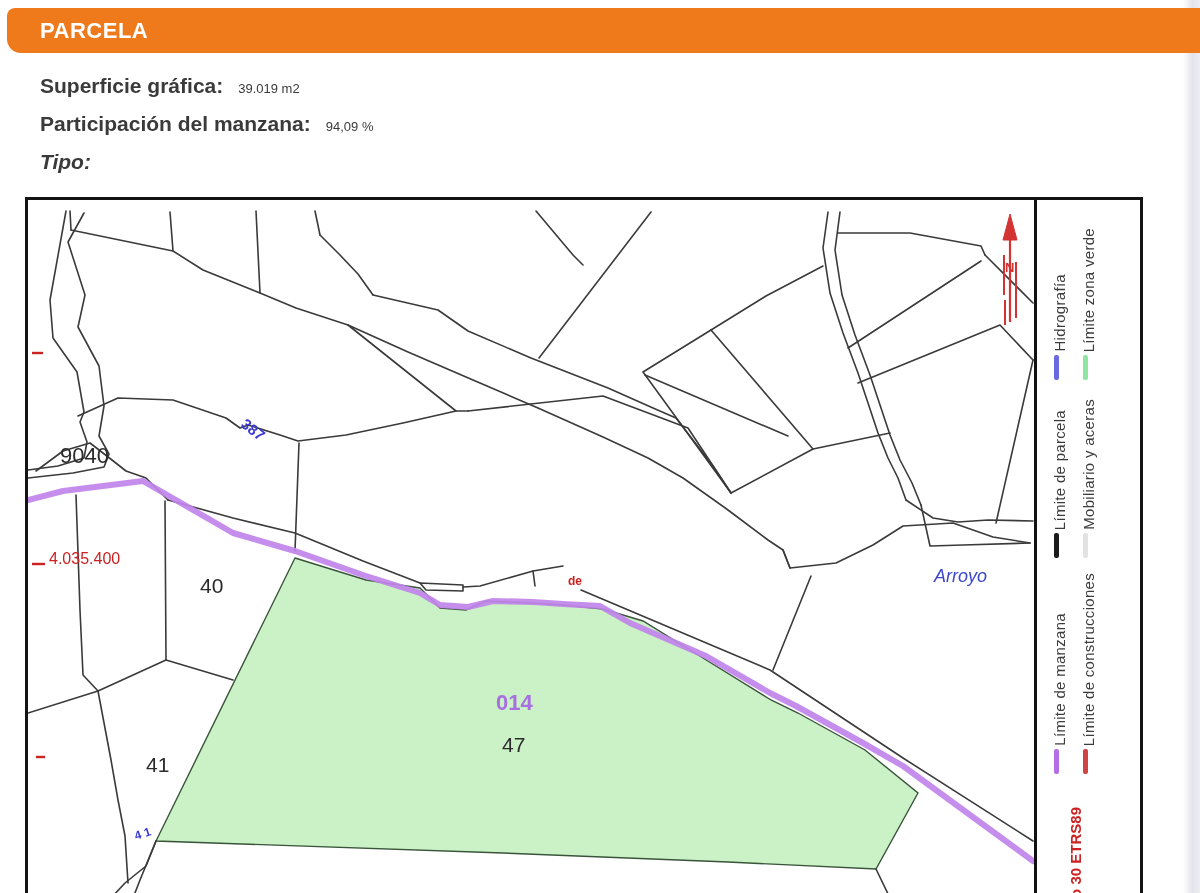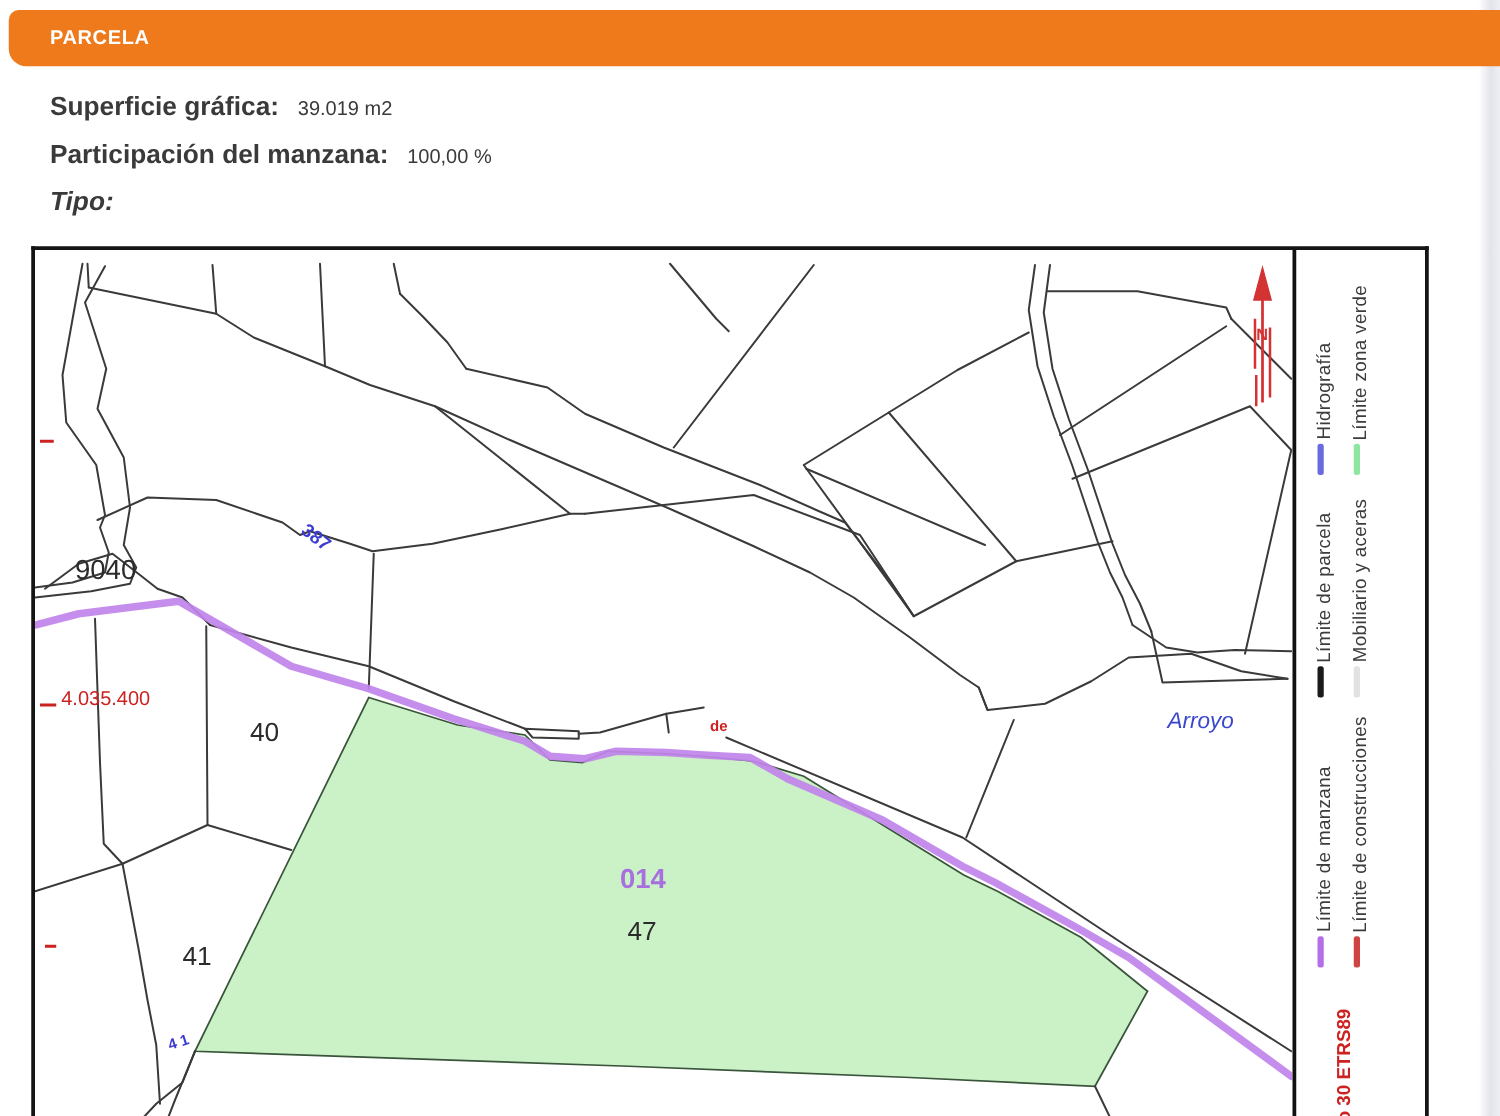--- a/index.html
+++ b/index.html
@@ -7,24 +7,24 @@
     width:1200px;height:893px;overflow:hidden;position:relative;
     background:#ffffff;
     font-family:"Liberation Sans", sans-serif;
   }
   .scan-band{position:absolute;right:0;top:0;width:17px;height:893px;
     background:linear-gradient(to right,#ffffff,#e3e3ec 55%,#eeeef4);}
   
   .orange-bar{position:absolute;left:7px;top:8px;width:1193px;height:45px;
     background:#ee7a1c;border-radius:8px 0 0 14px;}
   .orange-bar .title{position:absolute;left:33px;top:0;line-height:45px;
-    color:#ffffff;font-size:16px;font-weight:bold;letter-spacing:.5px;}
+    color:#ffffff;font-size:22px;font-weight:bold;letter-spacing:.5px;}
   .info{position:absolute;left:40px;color:#3a3a3a;white-space:nowrap;}
   .info .lab{font-size:21px;font-weight:bold;margin-right:15px;text-align:center;}
-  .info .val{font-size:16px;}
+  .info .val{font-size:13px;}
   #row1{top:74px;} #row2{top:112px;} #row3{top:150px;font-style:italic;}
   
   .figure{position:absolute;left:25px;top:197px;width:1112px;height:700px;
     border:3px solid #141414;border-bottom:none;background:#ffffff;}
   .map-svg{position:absolute;left:0;top:0;}
   .legend-strip{position:absolute;left:1006px;top:0;width:103px;height:700px;
     border-left:3px solid #111;background:#ffffff;}
   .leg-item{position:absolute;display:flex;align-items:flex-end;top:0;}
   .leg-item span{
     writing-mode:vertical-rl;transform:rotate(180deg);
@@ -41,21 +41,21 @@
 <div class="scan-band"></div>
 
 <div class="orange-bar">
   <div class="title">PARCELA</div>
 </div>
 
 <div class="info" id="row1">
   <span class="lab">Superficie gráfica:</span><span class="val">39.019 m2</span>
 </div>
 <div class="info" id="row2">
-  <span class="lab">Participación del manzana:</span><span class="val">100,00 %</span>
+  <span class="lab">Participación del manzana:</span><span class="val">94,09 %</span>
 </div>
 <div class="info" id="row3">
   <span class="lab">Tipo:</span>
 </div>
 
 <div class="figure">
 
   <svg class="map-svg" width="1006" height="700" viewBox="0 0 1006 700">
 
     <polygon points="267,358 338,380 392,388 412,408 438,410 458,401 505,403 535,405 575,409 615,421 675,458 743,500 770,513 837,550 890,593 848,669 700,662 475,653 128,641" fill="#cbf2c6" stroke="#39543a" stroke-width="1.4"></polygon>

